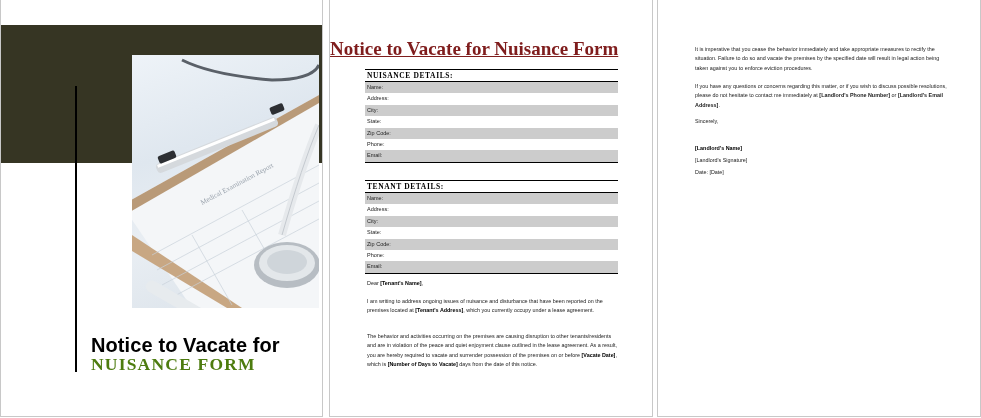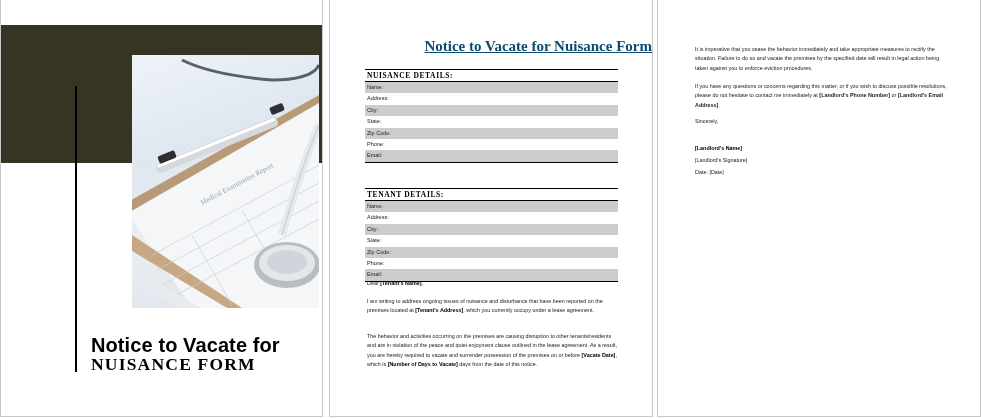--- a/index.html
+++ b/index.html
@@ -18,30 +18,30 @@
   
   .cover-band { position: absolute; left: 0; top: 25px; width: 322px; height: 138px; background: #363523; }
   .cover-line { position: absolute; left: 74px; top: 86px; width: 2px; height: 286px; background: #000; }
   .cover-photo {
     position: absolute; left: 131px; top: 55px; width: 187px; height: 253px; overflow: hidden;
     background: linear-gradient(160deg, #eef3f8 0%, #dfe7ef 35%, #e9eef3 60%, #d9e1e9 100%);
   }
   .cover-photo svg { position: absolute; left: 0; top: 0; width: 187px; height: 253px; }
   .cover-title { position: absolute; left: 90px; top: 334px; width: 230px; }
   .cover-title-1 { font-family: "Liberation Sans", sans-serif; font-weight: bold; font-size: 20px; line-height: 22px; color: #000; letter-spacing: 0.1px; white-space: nowrap; }
-  .cover-title-2 { font-family: "Liberation Serif", serif; font-weight: bold; font-size: 17.5px; line-height: 17px; color: #000000; letter-spacing: 1.2px; white-space: nowrap; }
+  .cover-title-2 { font-family: "Liberation Serif", serif; font-weight: bold; font-size: 17.5px; line-height: 17px; color: #4d7c0f; letter-spacing: 1.2px; white-space: nowrap; }
 
   
   .doc-title {
-    position: absolute; left: 0; width: 322px; top: 38px; text-align: right;
-    font-family: "Liberation Serif", serif; font-weight: bold; font-size: 15px; text-decoration: underline; color: #0c4a6e;
+    position: absolute; left: 0; width: 322px; top: 38px; text-align: left;
+    font-family: "Liberation Serif", serif; font-weight: bold; font-size: 19px; text-decoration: underline; color: #7f1d1d;
   }
   .details-table { position: absolute; left: 35px; width: 253px; border-top: 1.5px solid #000; border-bottom: 1.5px solid #000; }
   #landlord-table { top: 69px; }
-  #tenant-table { top: 180px; margin-top: 8px; }
+  #tenant-table { top: 180px; }
   .details-header {
     height: 12px; border-bottom: 1.5px solid #000;
     font-family: "Liberation Serif", serif; font-weight: bold; font-size: 7.5px; letter-spacing: 0.6px;
     line-height: 11px; padding-left: 2px; color: #000;
   }
   .details-row { height: 11.4px; font-size: 5.5px; line-height: 11.4px; padding-left: 2px; color: #222; }
   .details-row.shaded { background: #cccccc; }
 
   .body-text { position: absolute; left: 37px; width: 252px; font-size: 5.4px; line-height: 9.3px; color: #222; }
   .body-text b { color: #000; }

